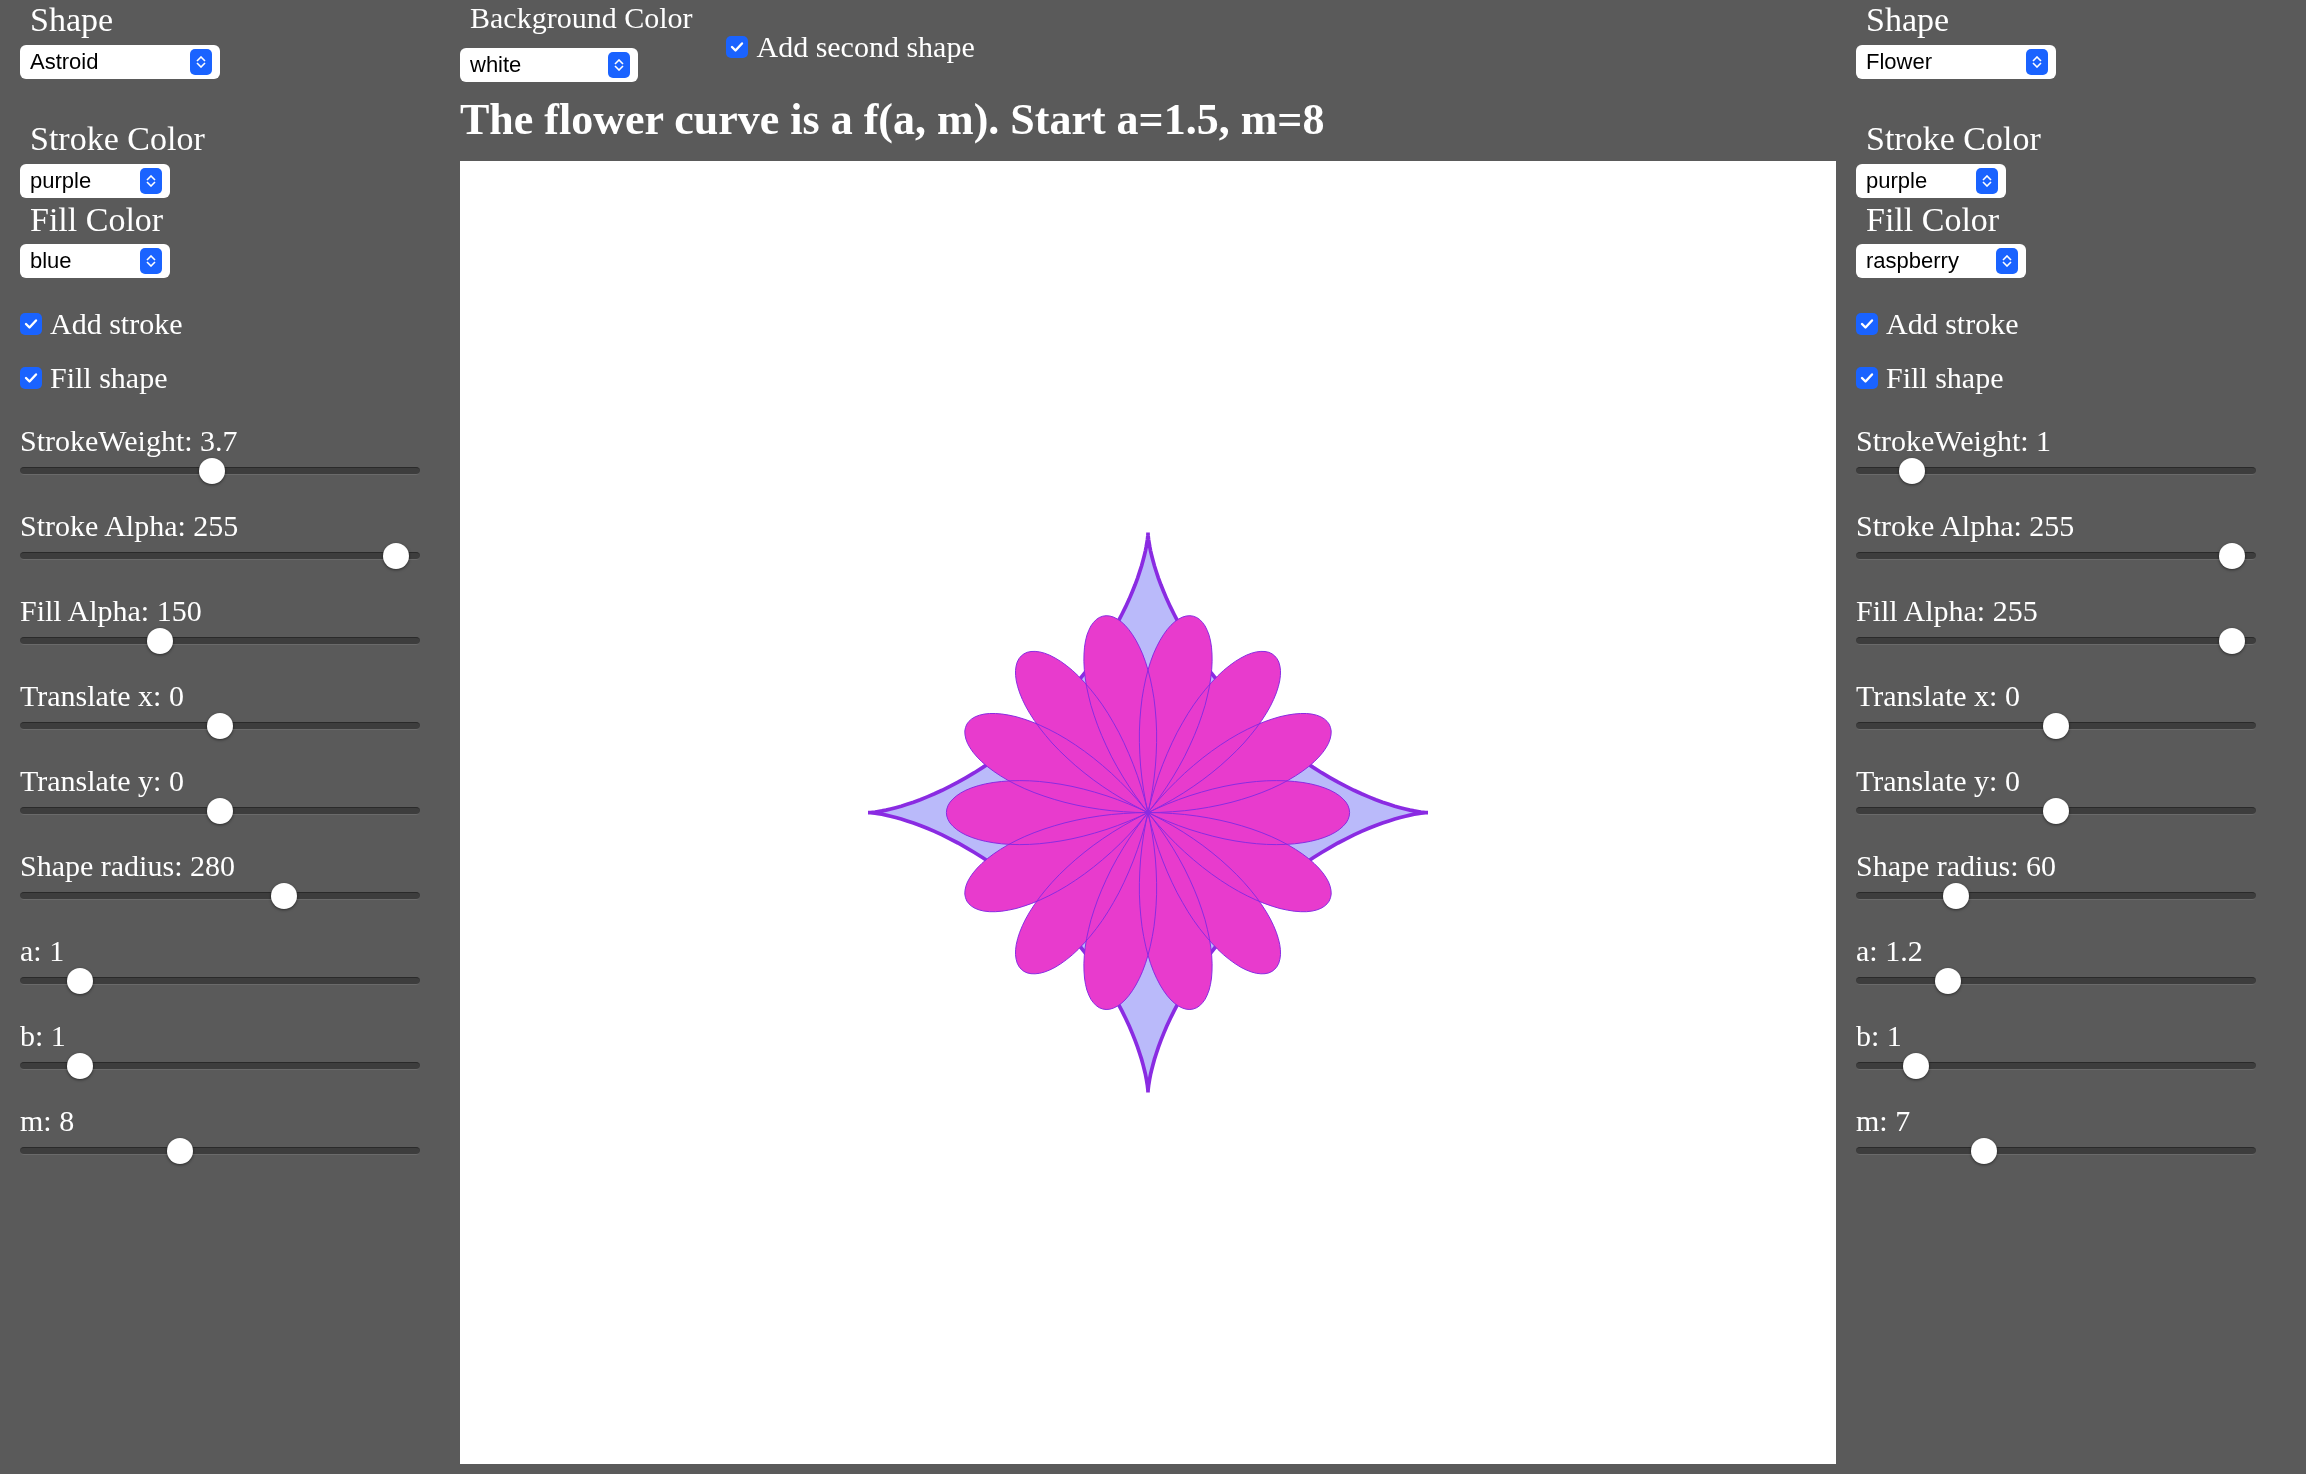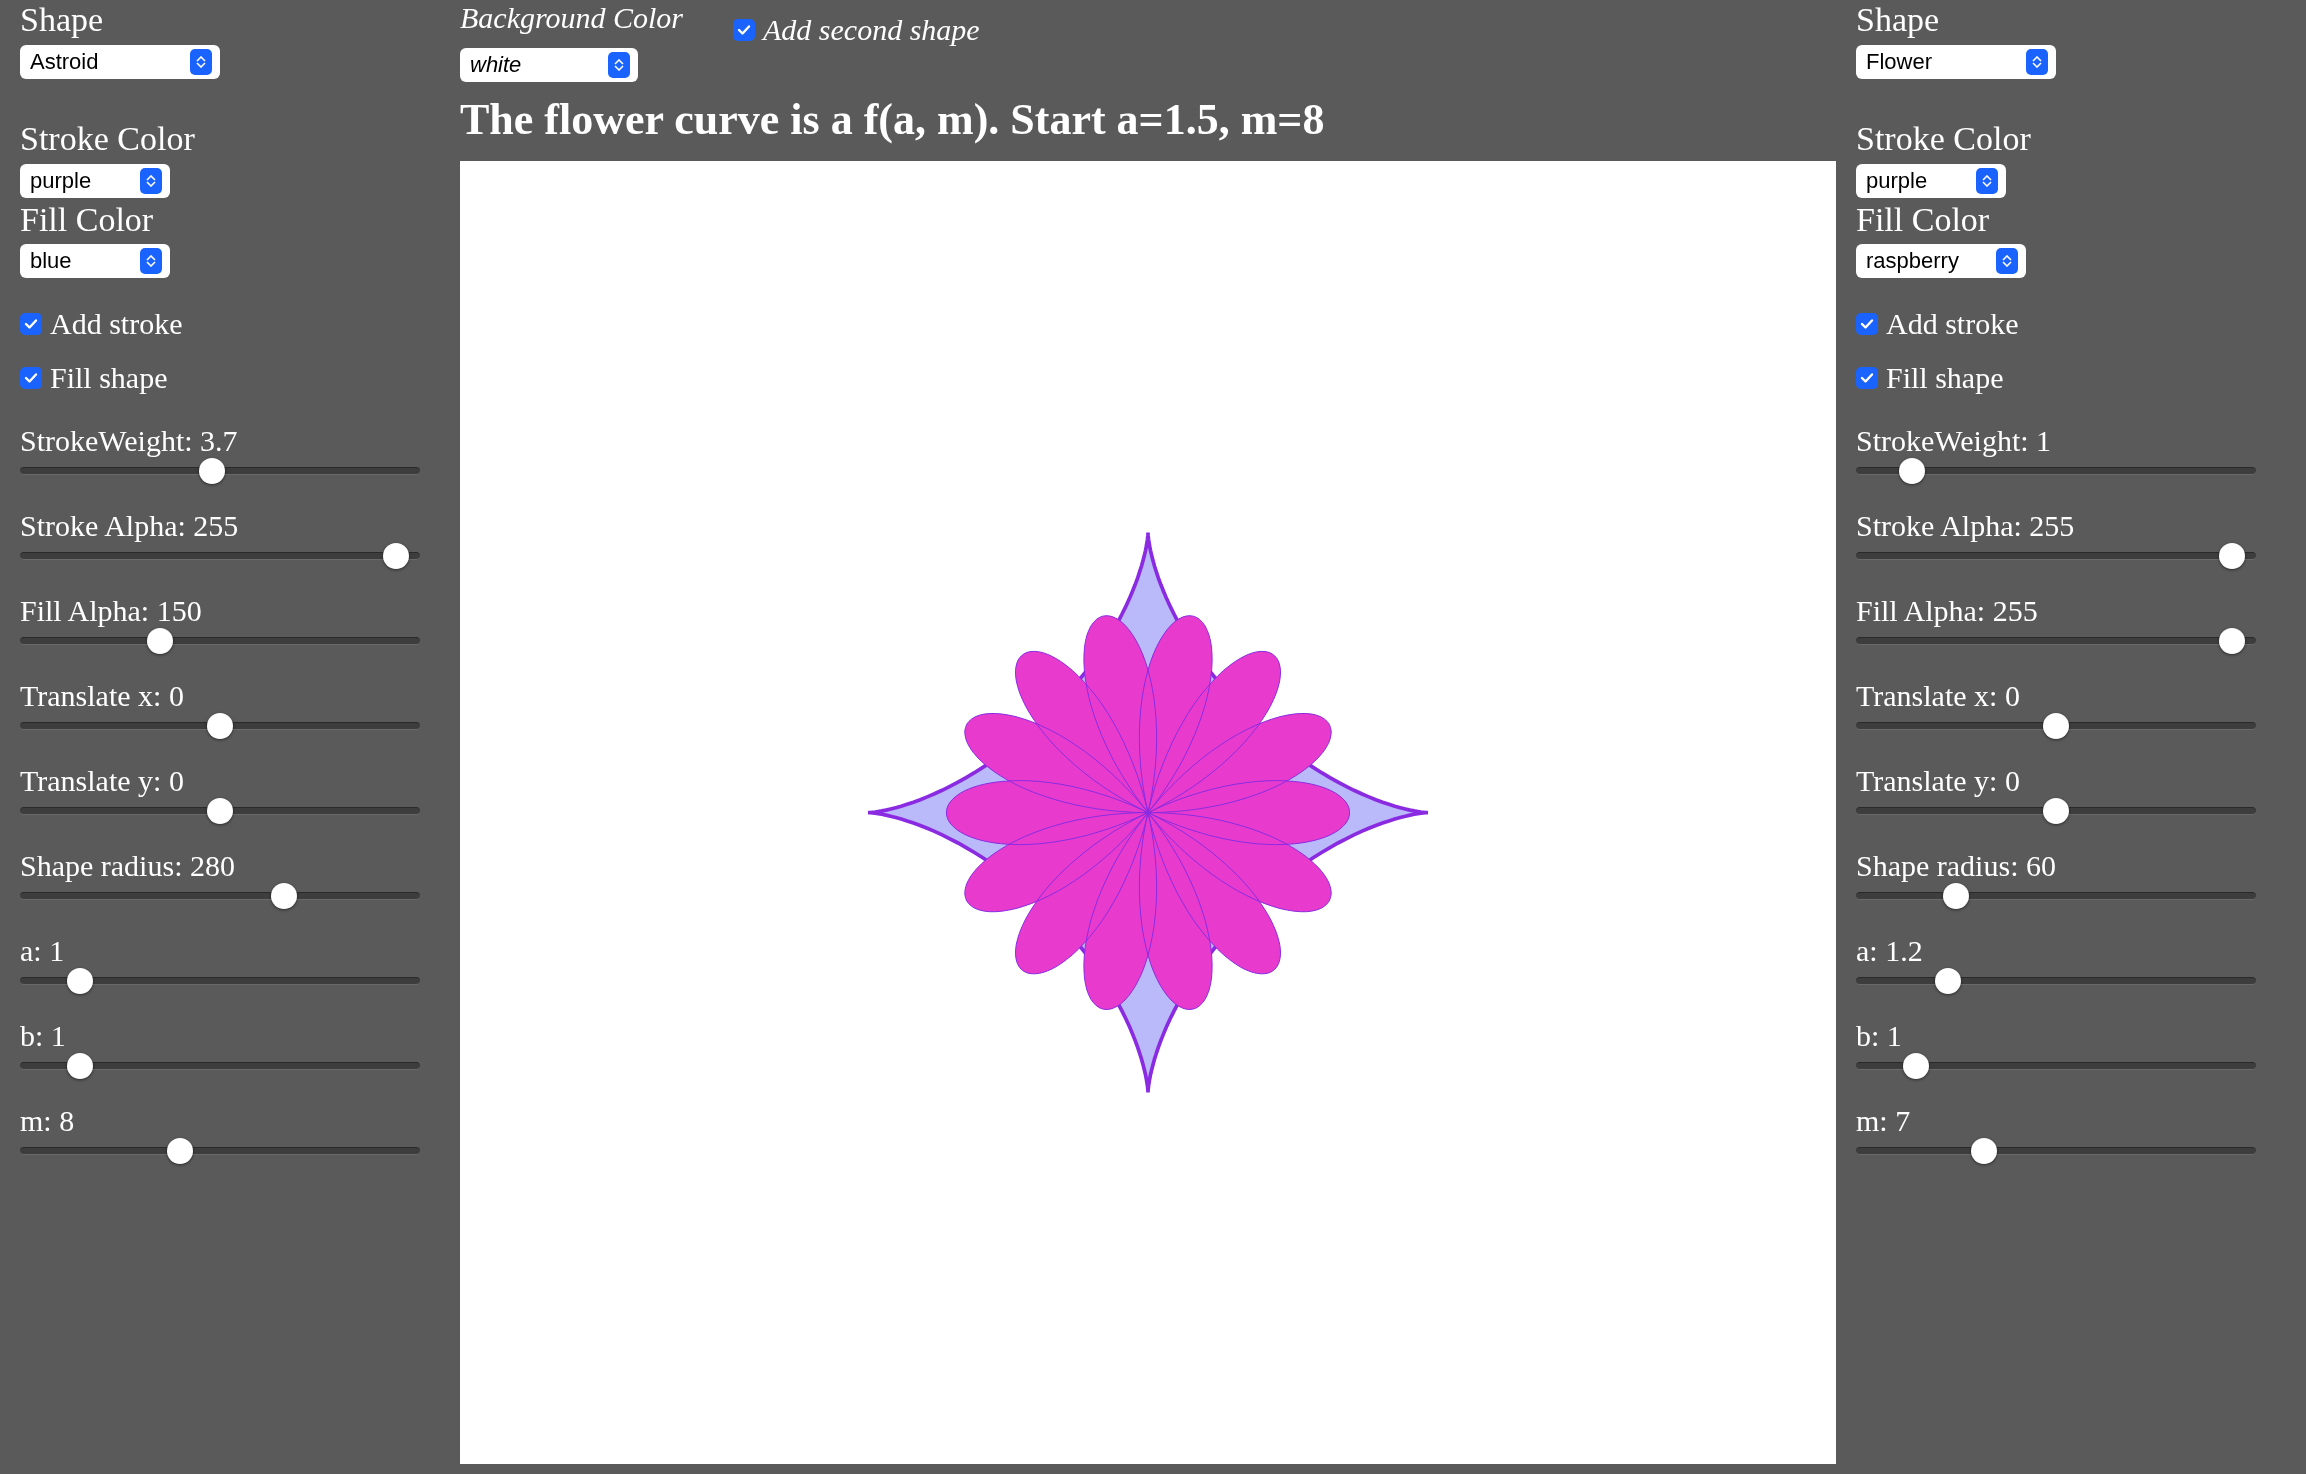--- a/index.html
+++ b/index.html
@@ -26,21 +26,21 @@
   .panel-right { flex: 0 0 450px; }
   .center {
     flex: 1;
     display: flex;
     flex-direction: column;
     padding: 0 10px;
   }
   .heading {
     font-size: 34px;
     line-height: 1.2;
-    margin: 0 0 4px 0;
+    margin: 0 0 4px 10px;
     font-weight: 400;
   }
   .subheading {
     font-size: 44px;
     line-height: 1.2;
     margin: 12px 0 14px 0;
     font-weight: 700;
     white-space: nowrap;
   }
   .select-box {
@@ -126,23 +126,22 @@
     height: 26px;
     background: #fff;
     border-radius: 50%;
     top: 50%;
     transform: translate(-50%, -50%);
     box-shadow: 0 1px 3px rgba(0,0,0,0.5);
   }
 
   .top-row {
     display: flex;
-    align-items: flex-start;
-    gap: 50px;
-    font-style: italic;
+    align-items: center;
+    gap: 34px;
   }
   .bg-group { display: flex; flex-direction: column; gap: 8px; }
 
   .canvas {
     background: #fff;
     flex: 1;
     position: relative;
     overflow: hidden;
   }
   .canvas svg {

